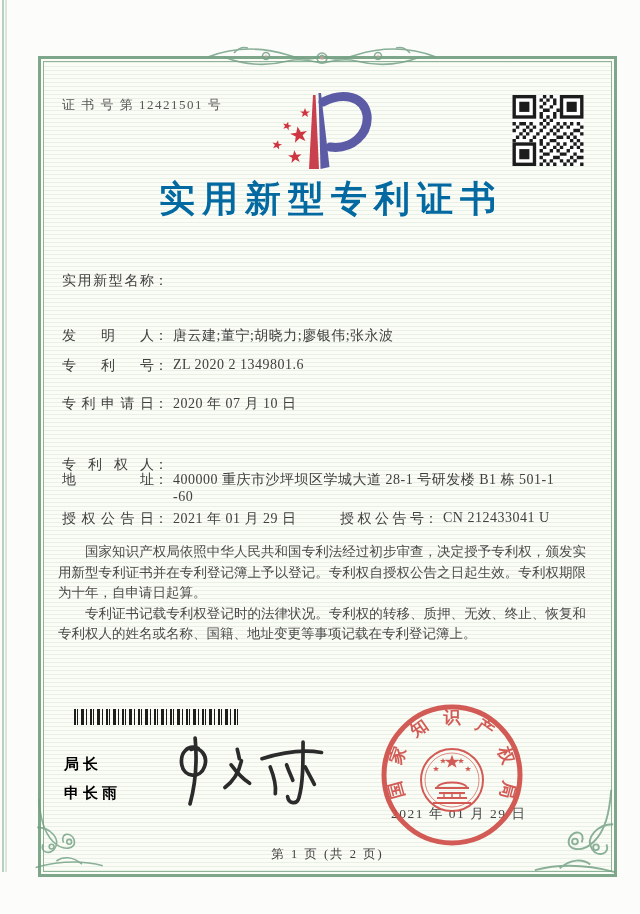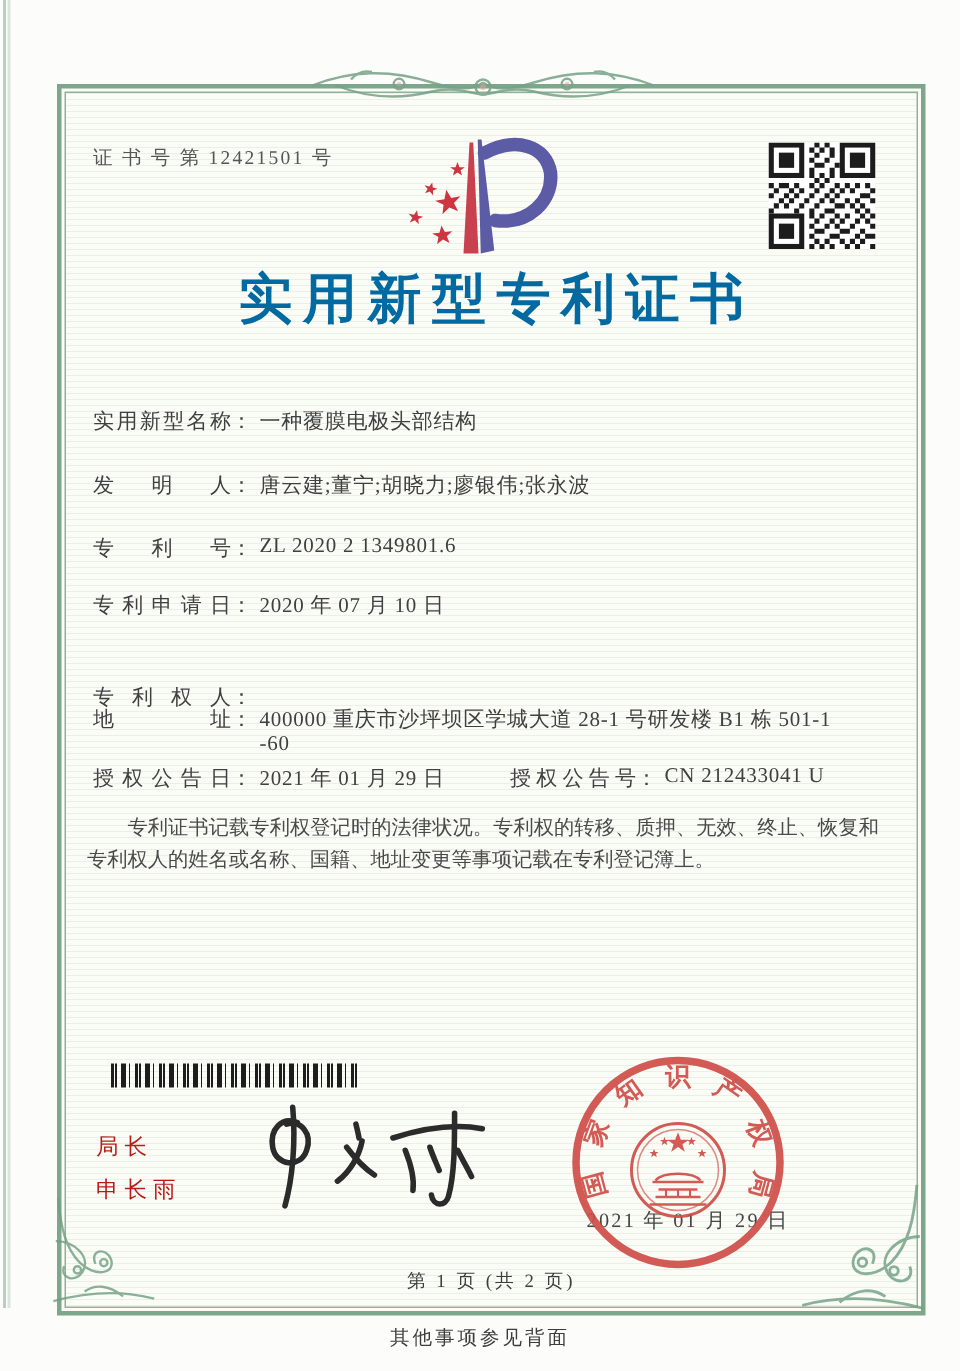--- a/index.html
+++ b/index.html
@@ -46,21 +46,21 @@
   .gpair2 .flabel{width:84px;}
 
   .paras{position:absolute;left:58px;top:542px;width:528px;font-size:13.5px;line-height:20.6px;color:#4a4a4a;text-align:justify;}
   .paras p{margin:0;text-indent:2em;}
 
   .barcode{
     position:absolute;left:74px;top:709px;width:166px;height:16px;
     background:repeating-linear-gradient(90deg,#1d1d1d 0 2px,transparent 2px 3px,#1d1d1d 3px 4px,transparent 4px 7px,#1d1d1d 7px 10px,transparent 10px 12px,#1d1d1d 12px 13px,transparent 13px 16px);
   }
 
-  .signer{position:absolute;left:64px;font-size:15px;color:#b91c1c;letter-spacing:4px;}
+  .signer{position:absolute;left:64px;font-size:15px;color:#000000;letter-spacing:4px;font-weight:bold;}
   .signer.t{top:755px;}
   .signer.n{top:784px;}
 
   .signature-svg{position:absolute;left:163px;top:734px;}
 
   .seal-svg{position:absolute;left:377px;top:700px;opacity:.9;z-index:3;}
   .seal-date{position:absolute;left:391px;top:805px;font-size:13.5px;letter-spacing:1.5px;color:#454545;z-index:2;}
 
   .page-info{position:absolute;left:38px;top:846px;width:579px;text-align:center;font-size:12.5px;letter-spacing:2px;color:#3e3e3e;}
   .back-note{position:absolute;left:0;top:883px;width:640px;text-align:center;font-size:13px;letter-spacing:2px;color:#3d3d3d;}
@@ -155,23 +155,22 @@
         <rect x="2" y="16" width="3" height="3"></rect>
       <path d="M9 0h1v1H9zM11 0h1v1h-1zM8 1h1v1H8zM10 1h1v1h-1zM12 1h1v1h-1zM9 2h1v1H9zM12 2h1v1h-1zM8 3h1v1H8zM11 3h1v1h-1zM9 4h1v1H9zM10 4h1v1h-1zM13 4h1v1h-1zM8 5h1v1H8zM12 5h1v1h-1zM8 6h1v1H8zM10 6h1v1h-1zM12 6h1v1h-1zM9 7h1v1H9zM11 7h1v1h-1zM0 8h1v1H0zM2 8h1v1H2zM3 8h1v1H3zM5 8h1v1H5zM8 8h1v1H8zM10 8h1v1h-1zM13 8h1v1h-1zM15 8h1v1h-1zM17 8h1v1h-1zM19 8h1v1h-1zM1 9h1v1H1zM4 9h1v1H4zM6 9h1v1H6zM9 9h1v1H9zM12 9h1v1h-1zM14 9h1v1h-1zM16 9h1v1h-1zM20 9h1v1h-1zM0 10h1v1H0zM3 10h1v1H3zM5 10h1v1H5zM8 10h1v1H8zM11 10h1v1h-1zM13 10h1v1h-1zM18 10h1v1h-1zM19 10h1v1h-1zM2 11h1v1H2zM4 11h1v1H4zM7 11h1v1H7zM10 11h1v1h-1zM12 11h1v1h-1zM15 11h1v1h-1zM17 11h1v1h-1zM20 11h1v1h-1zM1 12h1v1H1zM3 12h1v1H3zM6 12h1v1H6zM9 12h1v1H9zM13 12h1v1h-1zM14 12h1v1h-1zM16 12h1v1h-1zM18 12h1v1h-1zM0 13h1v1H0zM5 13h1v1H5zM8 13h1v1H8zM11 13h1v1h-1zM12 13h1v1h-1zM17 13h1v1h-1zM19 13h1v1h-1zM8 14h1v1H8zM10 14h1v1h-1zM13 14h1v1h-1zM15 14h1v1h-1zM18 14h1v1h-1zM20 14h1v1h-1zM9 15h1v1H9zM12 15h1v1h-1zM14 15h1v1h-1zM17 15h1v1h-1zM19 15h1v1h-1zM8 16h1v1H8zM11 16h1v1h-1zM13 16h1v1h-1zM16 16h1v1h-1zM20 16h1v1h-1zM9 17h1v1H9zM10 17h1v1h-1zM14 17h1v1h-1zM15 17h1v1h-1zM18 17h1v1h-1zM8 18h1v1H8zM12 18h1v1h-1zM13 18h1v1h-1zM17 18h1v1h-1zM19 18h1v1h-1zM20 18h1v1h-1zM9 19h1v1H9zM11 19h1v1h-1zM14 19h1v1h-1zM16 19h1v1h-1zM18 19h1v1h-1zM8 20h1v1H8zM10 20h1v1h-1zM12 20h1v1h-1zM15 20h1v1h-1zM17 20h1v1h-1zM20 20h1v1h-1z"></path>
     </g>
   </svg>
 
   <div class="title">实用新型专利证书</div>
 
   <div class="frow" style="top:272px">
     <span class="flabel">实用新型名称</span>
       <span class="fcolon">：</span>
-      <span class="fvalue">一种覆膜电极头部结构</span>
-  </div>
-  <div class="frow" style="top:315px">
+  </div>
+  <div class="frow" style="top:327px">
     <span class="flabel">发明人</span>
       <span class="fcolon">：</span>
       <span class="fvalue">唐云建;董宁;胡晓力;廖银伟;张永波</span>
   </div>
   <div class="frow" style="top:357px">
     <span class="flabel">专利号</span>
       <span class="fcolon">：</span>
       <span class="fvalue">ZL 2020 2 1349801.6</span>
   </div>
   <div class="frow" style="top:395px">
@@ -194,20 +193,21 @@
       <span class="fcolon">：</span>
       <span class="fvalue">2021 年 01 月 29 日</span>
     <span class="gpair2">
       <span class="flabel">授权公告号</span>
         <span class="fcolon">：</span>
         <span class="fvalue">CN 212433041 U</span>
     </span>
   </div>
 
   <div class="paras">
+    <p>国家知识产权局依照中华人民共和国专利法经过初步审查，决定授予专利权，颁发实用新型专利证书并在专利登记簿上予以登记。专利权自授权公告之日起生效。专利权期限为十年，自申请日起算。</p>
     <p>专利证书记载专利权登记时的法律状况。专利权的转移、质押、无效、终止、恢复和专利权人的姓名或名称、国籍、地址变更等事项记载在专利登记簿上。</p>
   </div>
 
   <div class="barcode"></div>
 
   <div class="signer t">局长</div>
   <div class="signer n">申长雨</div>
 
   <svg class="signature-svg" width="165" height="74" viewBox="0 0 160 72">
     <g fill="none" stroke="#2b2b2b" stroke-width="3.6" stroke-linecap="round">
@@ -247,15 +247,14 @@
         <path transform="translate(84,61) scale(.38)" d="M0,-8 L2.1,-2.5 8,-2.5 3.3,1 5,6.5 0,3 -5,6.5 -3.3,1 -8,-2.5 -2.1,-2.5 Z"></path>
         <path transform="translate(91,69) scale(.38)" d="M0,-8 L2.1,-2.5 8,-2.5 3.3,1 5,6.5 0,3 -5,6.5 -3.3,1 -8,-2.5 -2.1,-2.5 Z"></path>
       </g>
       <path d="M60 87 C65 81 85 81 90 87" stroke-width="1.8"></path>
       <path d="M58 88 h34 M62 93 h26 M60 98 h30 M56 103 h38" stroke-width="1.8"></path>
       <path d="M67 93 v5 M75 93 v5 M83 93 v5" stroke-width="1.4"></path>
     </g>
   </svg>
 
   <div class="page-info">第 1 页 (共 2 页)</div>
-  <div class="back-note">其他事项参见背面</div>
 
 </div>
 
 </body></html>

